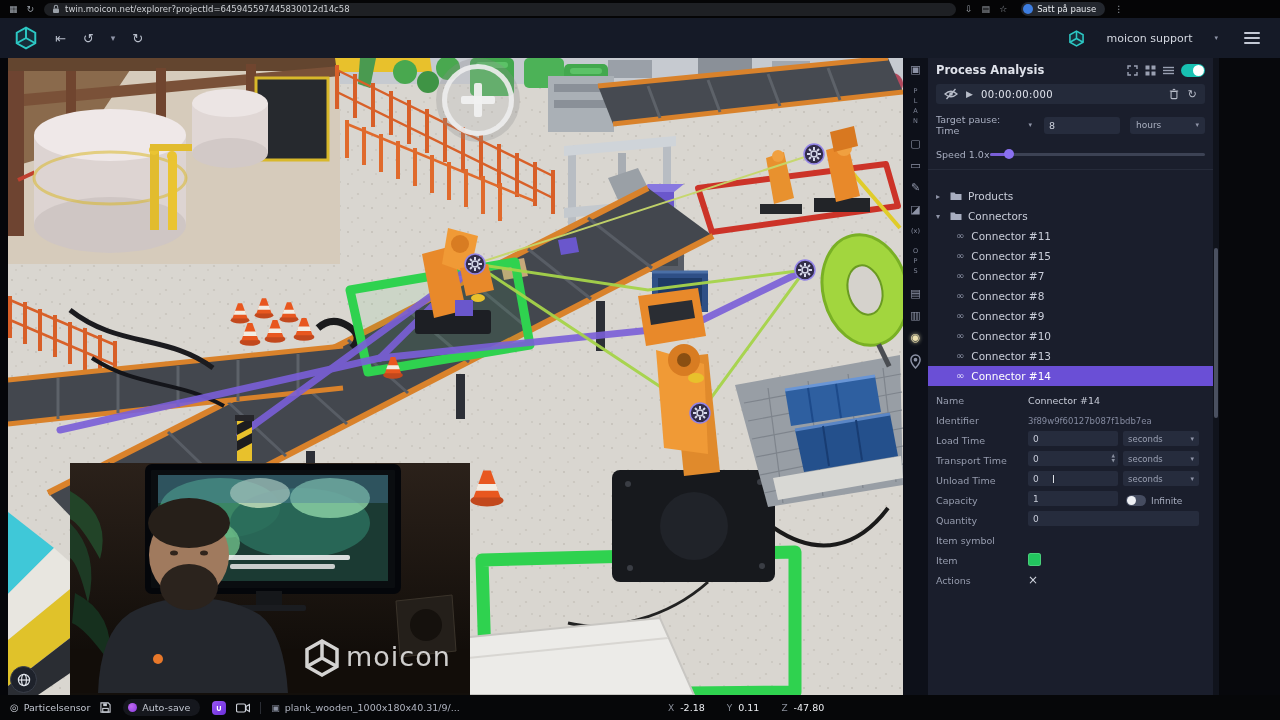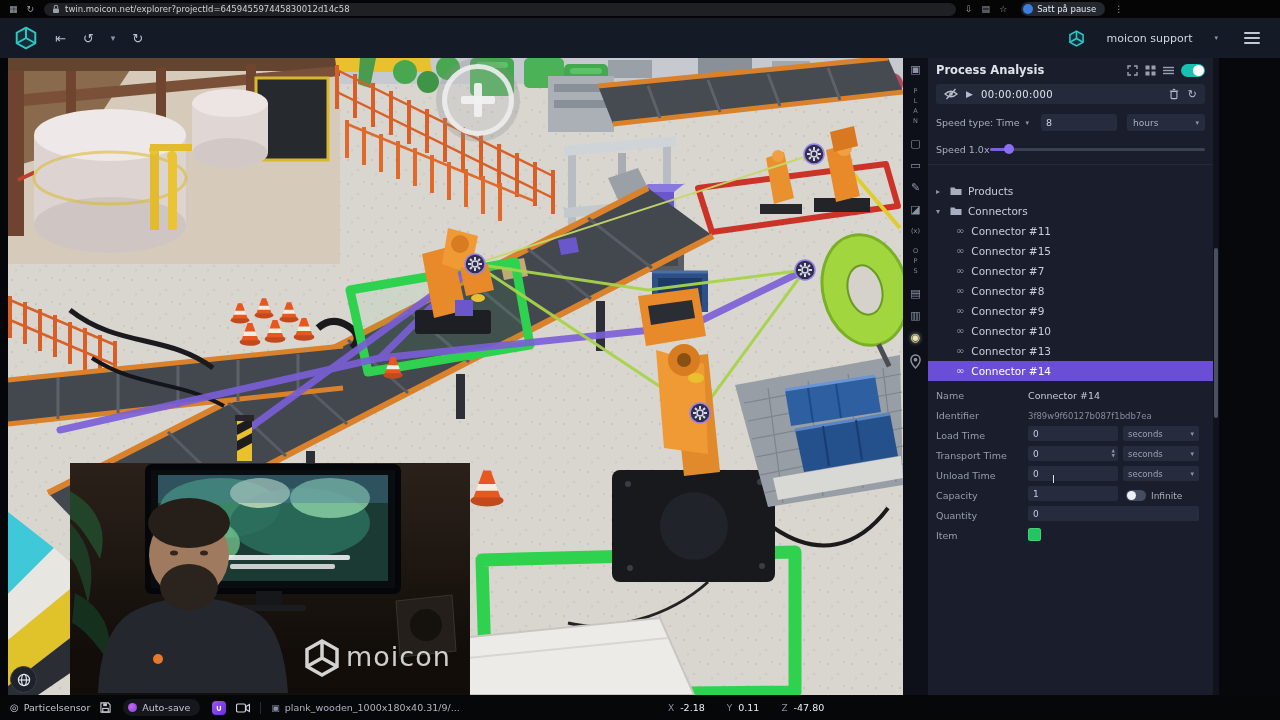--- a/index.html
+++ b/index.html
@@ -664,21 +664,21 @@
         <svg width="10" height="12" viewBox="0 0 12 13">
           <line x1="1" y1="3" x2="11" y2="3" stroke="#b8bdc9" stroke-width="1.3"></line>
           <line x1="4.5" y1="1" x2="7.5" y2="1" stroke="#b8bdc9" stroke-width="1.3"></line>
           <rect x="2.5" y="3.5" width="7" height="8.5" rx="1" fill="none" stroke="#b8bdc9" stroke-width="1.3"></rect>
         </svg>
         <span class="glyph-btn">↻</span>
       </span>
     </div>
 
     <div id="target-row">
-      <span>Speed type: Time</span>
+      <span>Target pause: Time</span>
       <span class="caret">▾</span>
       <input id="target-input" class="dark-input" value="8" style="">
       <span id="target-unit" class="dark-select">
         <span>hours</span>
         <span class="caret">▾</span>
       </span>
     </div>
 
     <div id="speed-row">
       <span>Speed 1.0x</span>
@@ -786,22 +786,29 @@
       <span class="toggle-sm">
           <span class="knob"></span>
         </span>
       <span class="inf-label">Infinite</span>
     </div>
     <div class="prop-row">
       <span class="prop-label">Quantity</span>
       <input class="prop-input wide" value="0" style="">
     </div>
     <div class="prop-row">
+      <span class="prop-label">Item symbol</span>
+    </div>
+    <div class="prop-row">
       <span class="prop-label">Item</span>
       <span class="color-swatch" style="background: rgb(34, 197, 94);"></span>
+    </div>
+    <div class="prop-row">
+      <span class="prop-label">Actions</span>
+      <span class="close-x">×</span>
     </div>
   </div>
 
   <div id="scrollbar">
     <div id="scroll-thumb"></div>
   </div>
   <div id="right-filler"></div>
 
   <div id="bottom-bar">
     <span class="bot-gap">

